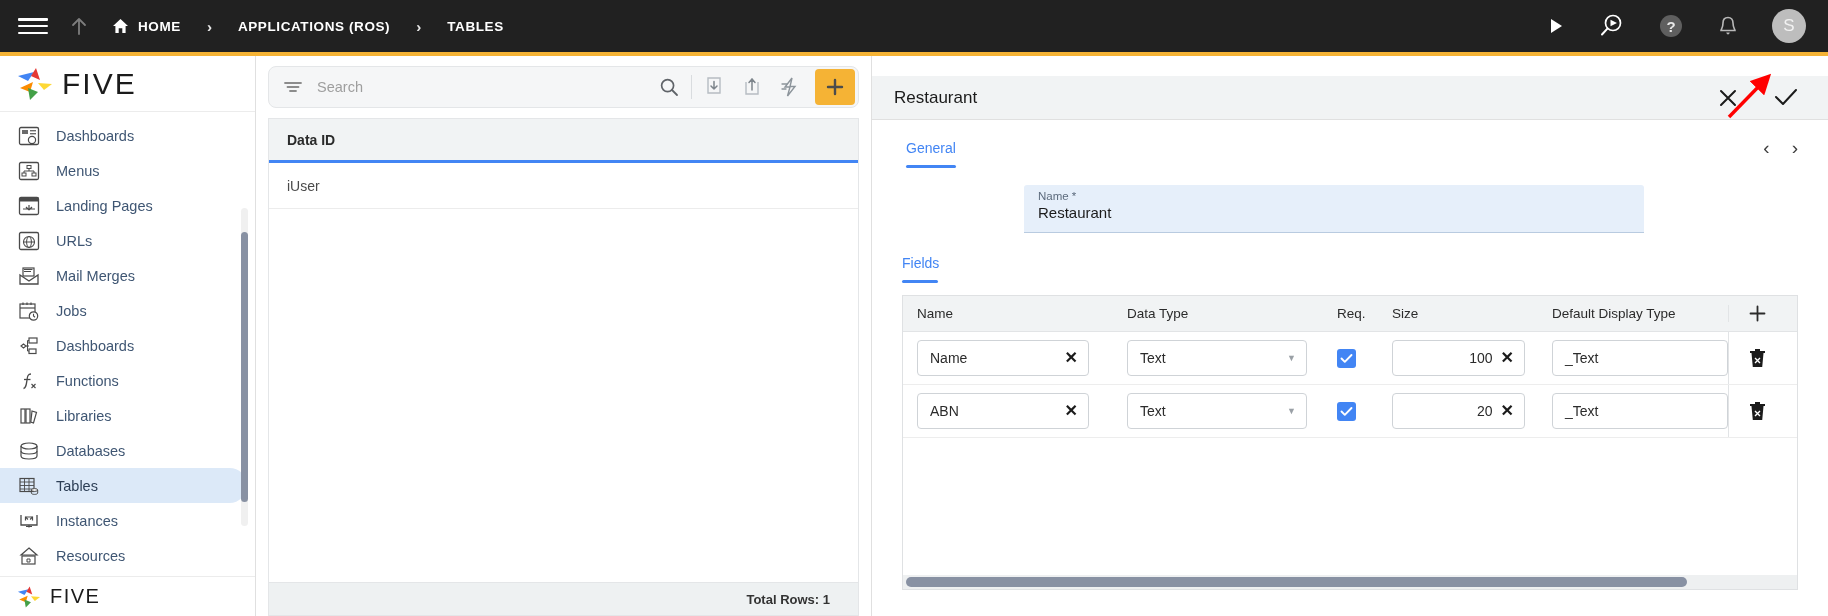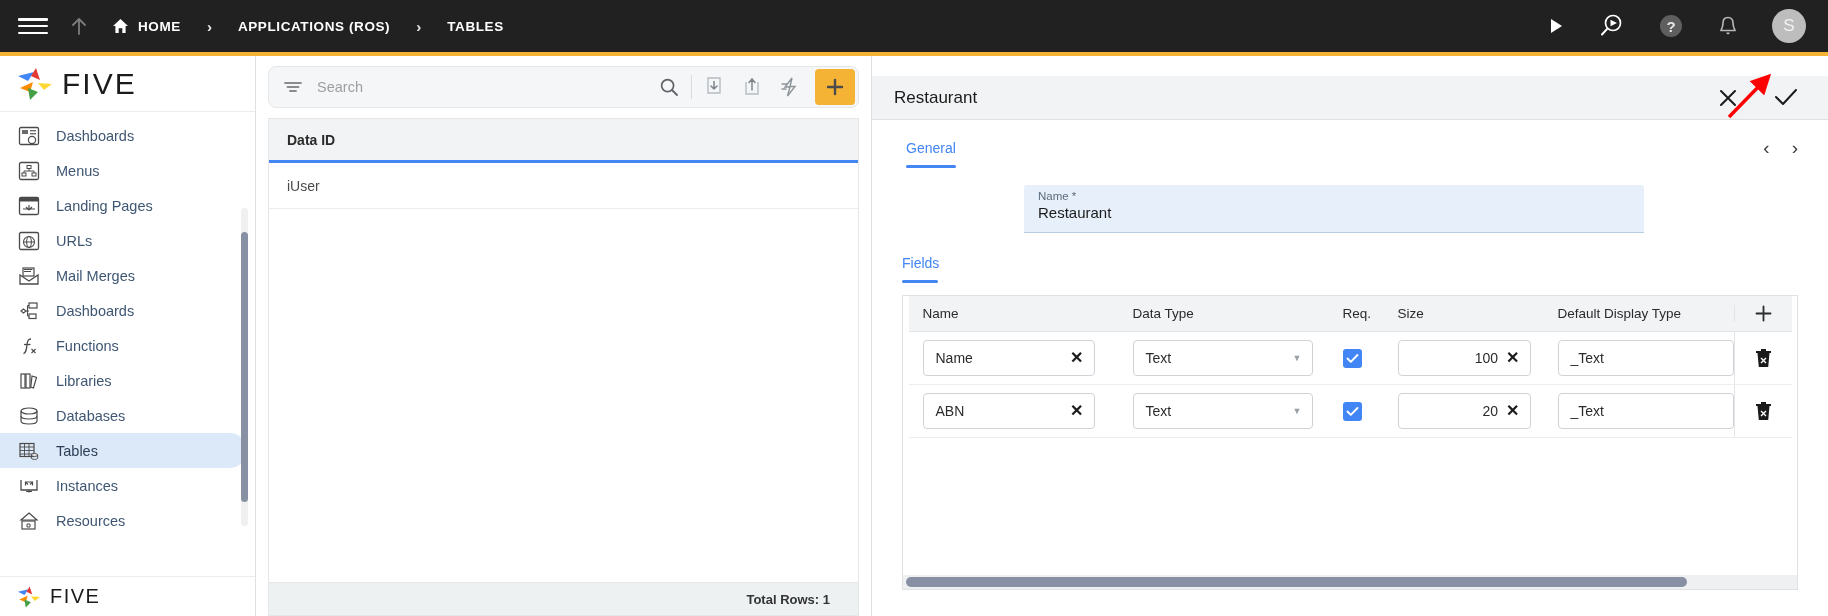--- a/index.html
+++ b/index.html
@@ -103,21 +103,21 @@
     width: 620px; height: 48px; margin: 17px 0 0 122px; background:#e6effa;
     border-bottom: 1px solid #b9cbe0; border-radius: 3px 3px 0 0; padding: 5px 14px 0 14px;
   }
   .nf-label { font-size: 11.5px; color:#5d6b7d; }
   .nf-value { font-size: 15px; color:#1b1b1b; margin-top:2px; }
   .fields-tab { margin-top: 22px; display:inline-block;}
   .ftab-label { font-size:14px; color:#4285F4; }
   .ftab-underline { width: 36px; height:3px; background:#4285F4; border-radius:2px; margin-top:9px;}
 
   .ftable-wrap { margin-top: 12px; border:1px solid #dfe1e3; flex:1; display:flex; flex-direction:column; min-height:0; position:relative; background:#fff;}
-  .ft-scroll { flex:1; display:flex; flex-direction:column; min-height:0; overflow:hidden; position:relative;align-items:center;}
+  .ft-scroll { flex:1; display:flex; flex-direction:column; min-height:0; overflow:hidden; position:relative;}
   .ft-head { height: 36px; background:#f1f3f4; display:flex; align-items:center; border-bottom:1px solid #e2e4e6; flex:0 0 36px;}
   .ft-th { font-size:13.5px; color:#2b2b2b; padding-left: 14px; white-space:nowrap; }
   .c-name { width: 210px; flex:0 0 210px;}
   .c-type { width: 210px; flex:0 0 210px;}
   .c-req  { width: 55px; flex:0 0 55px;}
   .c-size { width: 160px; flex:0 0 160px;}
   .c-disp { width: 190px; flex:0 0 190px;}
   .c-act  { width: 58px; flex:0 0 58px; background:#f1f3f4; display:flex; align-items:center; justify-content:center; border-left:1px solid #e2e4e6;}
   .ft-row { height: 53px; display:flex; align-items:center; border-bottom:1px solid #ededed; }
   .ft-row .c-act { background:#fff; height:100%; }
@@ -274,20 +274,32 @@
                 <rect x="5" y="2" width="11" height="8" stroke="#4a4a4a" stroke-width="1.2" fill="#fff"></rect>
                 <path d="M6 3.5 L14.5 3.5 M6 5.5 L13 5.5" stroke="#4a4a4a" stroke-width="1"></path>
                 <path d="M2 9 L11 15 L20 9 L20 18 L2 18 Z" stroke="#4a4a4a" stroke-width="1.3" fill="#fff"></path>
               </svg>
             </span>
           <span class="nav-label">Mail Merges</span>
         </div>
         <div class="nav-item">
           <span class="nav-ico">
               <svg width="22" height="20" viewBox="0 0 22 20">
+                <rect x="2" y="3" width="15" height="14" stroke="#4a4a4a" stroke-width="1.2" fill="none"></rect>
+                <path d="M2 7 L17 7" stroke="#4a4a4a" stroke-width="1.2"></path>
+                <path d="M5 1.5 L5 4 M9 1.5 L9 4 M13 1.5 L13 4" stroke="#4a4a4a" stroke-width="1.2"></path>
+                <circle cx="15.5" cy="15" r="4.2" stroke="#4a4a4a" stroke-width="1.2" fill="#fff"></circle>
+                <path d="M15.5 12.8 L15.5 15 L17 16.2" stroke="#4a4a4a" stroke-width="1.1" fill="none"></path>
+              </svg>
+            </span>
+          <span class="nav-label">Jobs</span>
+        </div>
+        <div class="nav-item">
+          <span class="nav-ico">
+              <svg width="22" height="20" viewBox="0 0 22 20">
                 <rect x="11" y="2" width="8" height="5" stroke="#4a4a4a" stroke-width="1.2" fill="none"></rect>
                 <path d="M3 10 L5.5 8 L8 10 L5.5 12 Z" stroke="#4a4a4a" stroke-width="1.1" fill="none"></path>
                 <rect x="11" y="13" width="7" height="4.5" stroke="#4a4a4a" stroke-width="1.2" fill="none"></rect>
                 <path d="M8 10 L11 10 M11 4.5 L9.5 4.5 L9.5 15 L11 15" stroke="#4a4a4a" stroke-width="1" fill="none"></path>
               </svg>
             </span>
           <span class="nav-label">Dashboards</span>
         </div>
         <div class="nav-item">
           <span class="nav-ico">

